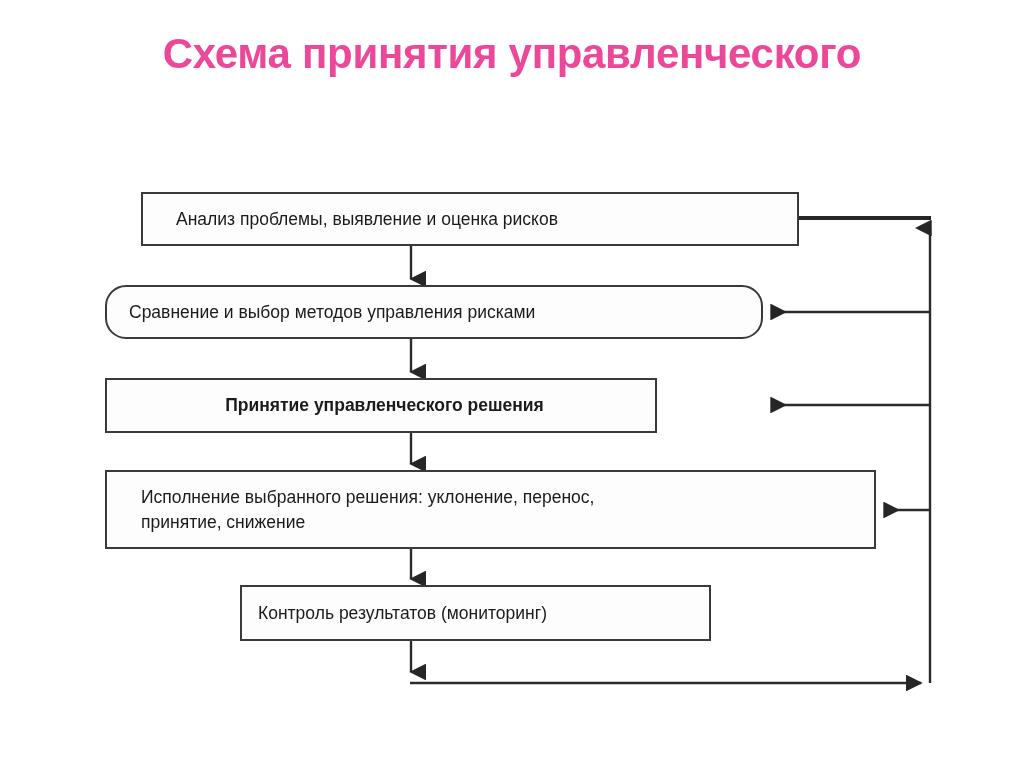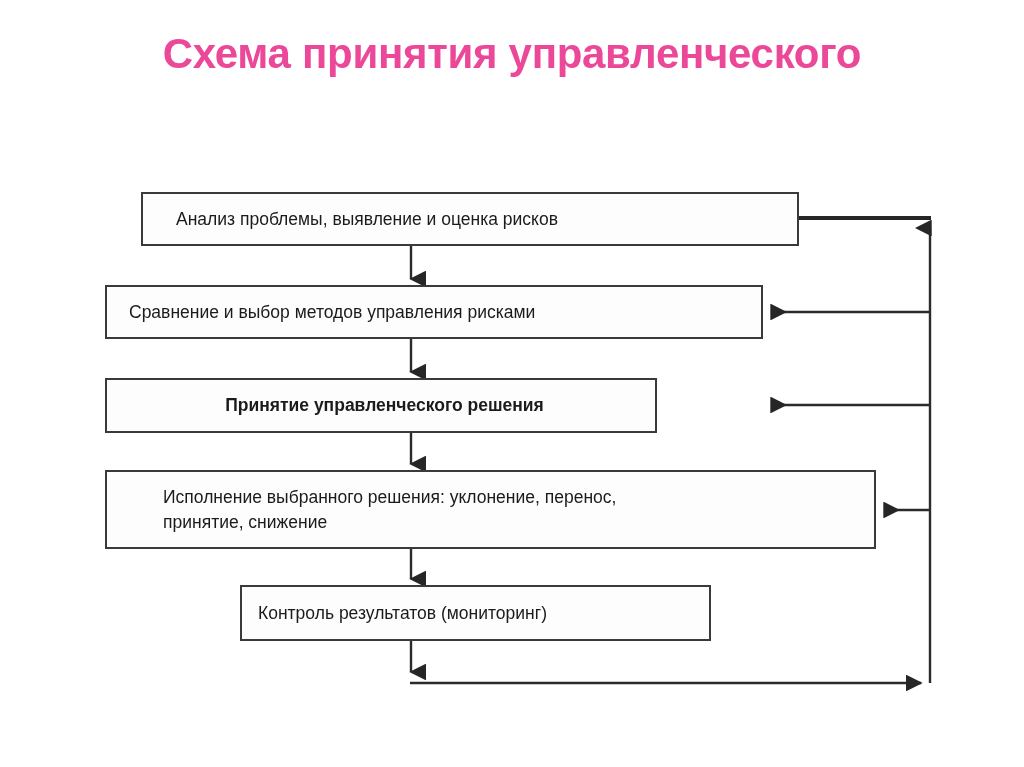--- a/index.html
+++ b/index.html
@@ -68,28 +68,28 @@
     line-height: 1.42;
     color: #1b1b1b;
     padding: 0 14px;
     white-space: pre-line;
   }
   .node.align-left  .node-text { text-align: left; }
   .node.align-center .node-text { text-align: center; }
   .node.bold .node-text { font-weight: bold; }
 
   #node-1 { left: 105px; top: 192px;  width: 658px; height: 54px; margin-left: 36px; }
-  #node-2 { left: 105px; top: 285px;  width: 658px; height: 54px; }
+  #node-2 { left: 105px; top: 285px;  width: 658px; height: 54px; border-radius: 21px; }
   #node-3 { left: 105px; top: 378px;  width: 552px; height: 55px; padding-left: 7px; }
   #node-4 { left: 105px; top: 470px;  width: 771px; height: 79px; }
   #node-5 { left: 240px; top: 585px;  width: 471px; height: 56px; }
 
   #node-1 .node-text { padding-left: 33px; }
   #node-2 .node-text { padding-left: 22px; }
-  #node-4 .node-text { padding-left: 56px; }
+  #node-4 .node-text { padding-left: 34px; }
   #node-5 .node-text { padding-left: 16px; }
 </style>
 </head>
 <body>
 
 <div id="title-block">
   <span class="title-line">Схема принятия управленческого</span>
 </div>
 
 <div id="diagram">

